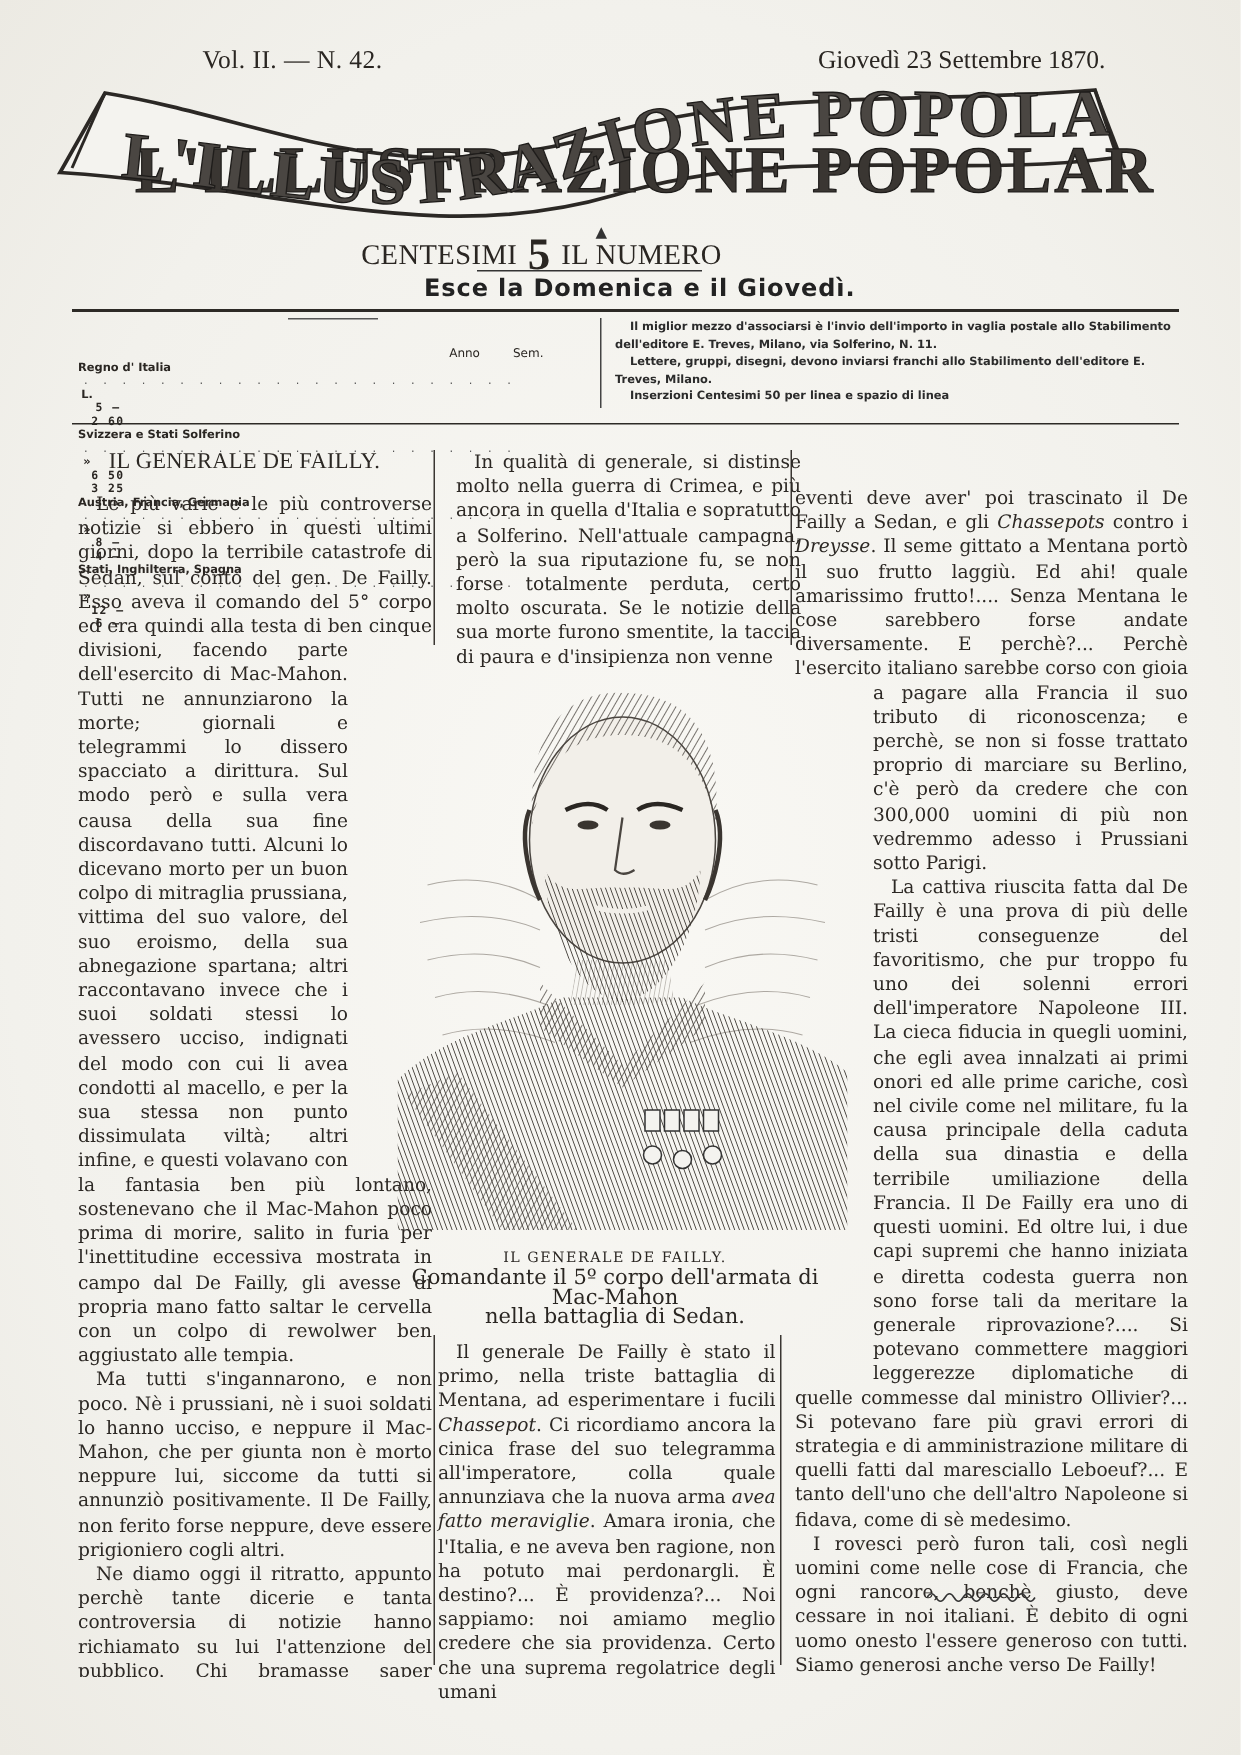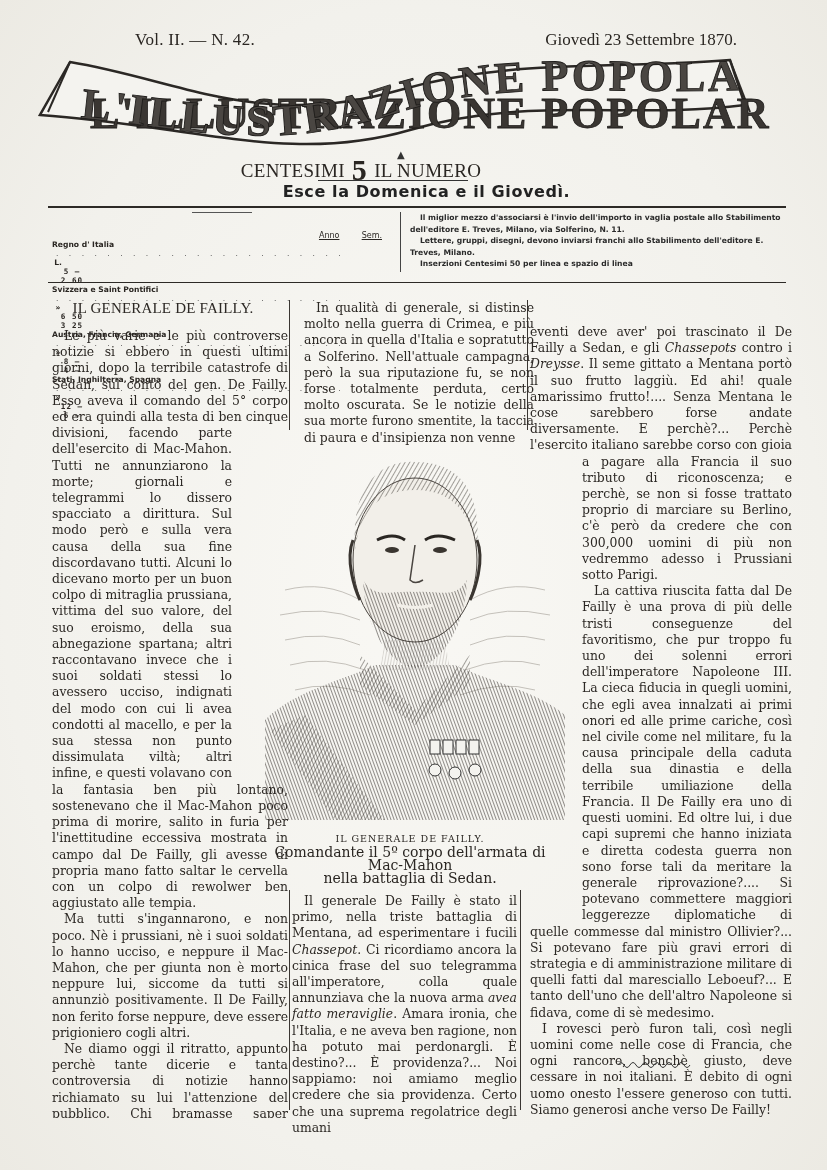--- a/index.html
+++ b/index.html
@@ -25,21 +25,21 @@
   .price-rule { position: absolute; top: 180px; left: 318px; width: 150px; border-top: 1.5px solid #333; }
   .esce { position: absolute; top: 182px; left: 0; width: 827px; text-align: center;
     font-family: "DejaVu Sans", sans-serif; font-weight: bold; font-size: 16px; letter-spacing: 0.6px; color: #222; padding-left: 13px; }
 
   .hrule-thick { position: absolute; left: 48px; width: 738px; border-top: 2.5px solid #2d2a26; }
 
   .assoc { position: absolute; top: 210px; left: 52px; width: 340px; height: 70px; }
   .assoc-title { text-align: center; font-family: "DejaVu Sans Mono", monospace; font-weight: bold; font-size: 11px; letter-spacing: 0.5px; }
   .assoc-sub { width: 60px; margin: 2px auto 2px; border-top: 1px solid #555; }
   .assoc-cols { position: absolute; top: 21px; right: 10px; font-size: 8px; font-family: "DejaVu Sans", sans-serif; }
-  .assoc-cols span { display: inline-block; width: 40px; text-align: right; text-decoration: underline; }
+  .assoc-cols span { display: inline-block; width: 40px; text-align: left; }
   .assoc-row { display: flex; font-family: "DejaVu Sans", sans-serif; font-size: 7.6px; line-height: 9px; font-weight: bold; flex-direction: column; }
   .assoc-rows { position: absolute; top: 30px; left: 0; width: 340px; }
   .assoc-row .country { flex: 0 0 auto; }
   .assoc-row .dots { flex: 1; overflow: hidden; white-space: nowrap; color: #555; letter-spacing: 4px; padding-left: 4px; font-weight: normal; }
   .assoc-row .cur { width: 12px; text-align: center; }
   .assoc-row .v { width: 40px; text-align: center; letter-spacing: 1px; font-family: "DejaVu Sans Mono", monospace; }
 
   .vsep-assoc { position: absolute; top: 212px; left: 400px; height: 60px; border-left: 1px solid #444; }
   .notes { position: absolute; top: 212px; left: 410px; width: 380px; font-family: "DejaVu Sans", sans-serif; font-size: 7.6px; line-height: 11.5px; font-weight: bold; color: #2b2b2b; }
   .notes p { margin: 0; text-indent: 10px; }
@@ -105,21 +105,21 @@
     </div>
     <div class="assoc-rows">
       <div class="assoc-row">
         <span class="country">Regno d' Italia</span>
         <span class="dots">. . . . . . . . . . . . . . . . . . . . . . .</span>
         <span class="cur">L.</span>
         <span class="v">5 —</span>
         <span class="v">2 60</span>
       </div>
       <div class="assoc-row">
-        <span class="country">Svizzera e Saint Pontifici</span>
+        <span class="country">Svizzera e Stati Solferino</span>
         <span class="dots">. . . . . . . . . . . . . . . . . . . . . . .</span>
         <span class="cur">»</span>
         <span class="v">6 50</span>
         <span class="v">3 25</span>
       </div>
       <div class="assoc-row">
         <span class="country">Austria, Francia, Germania</span>
         <span class="dots">. . . . . . . . . . . . . . . . . . . . . . .</span>
         <span class="cur">»</span>
         <span class="v">8 —</span>

